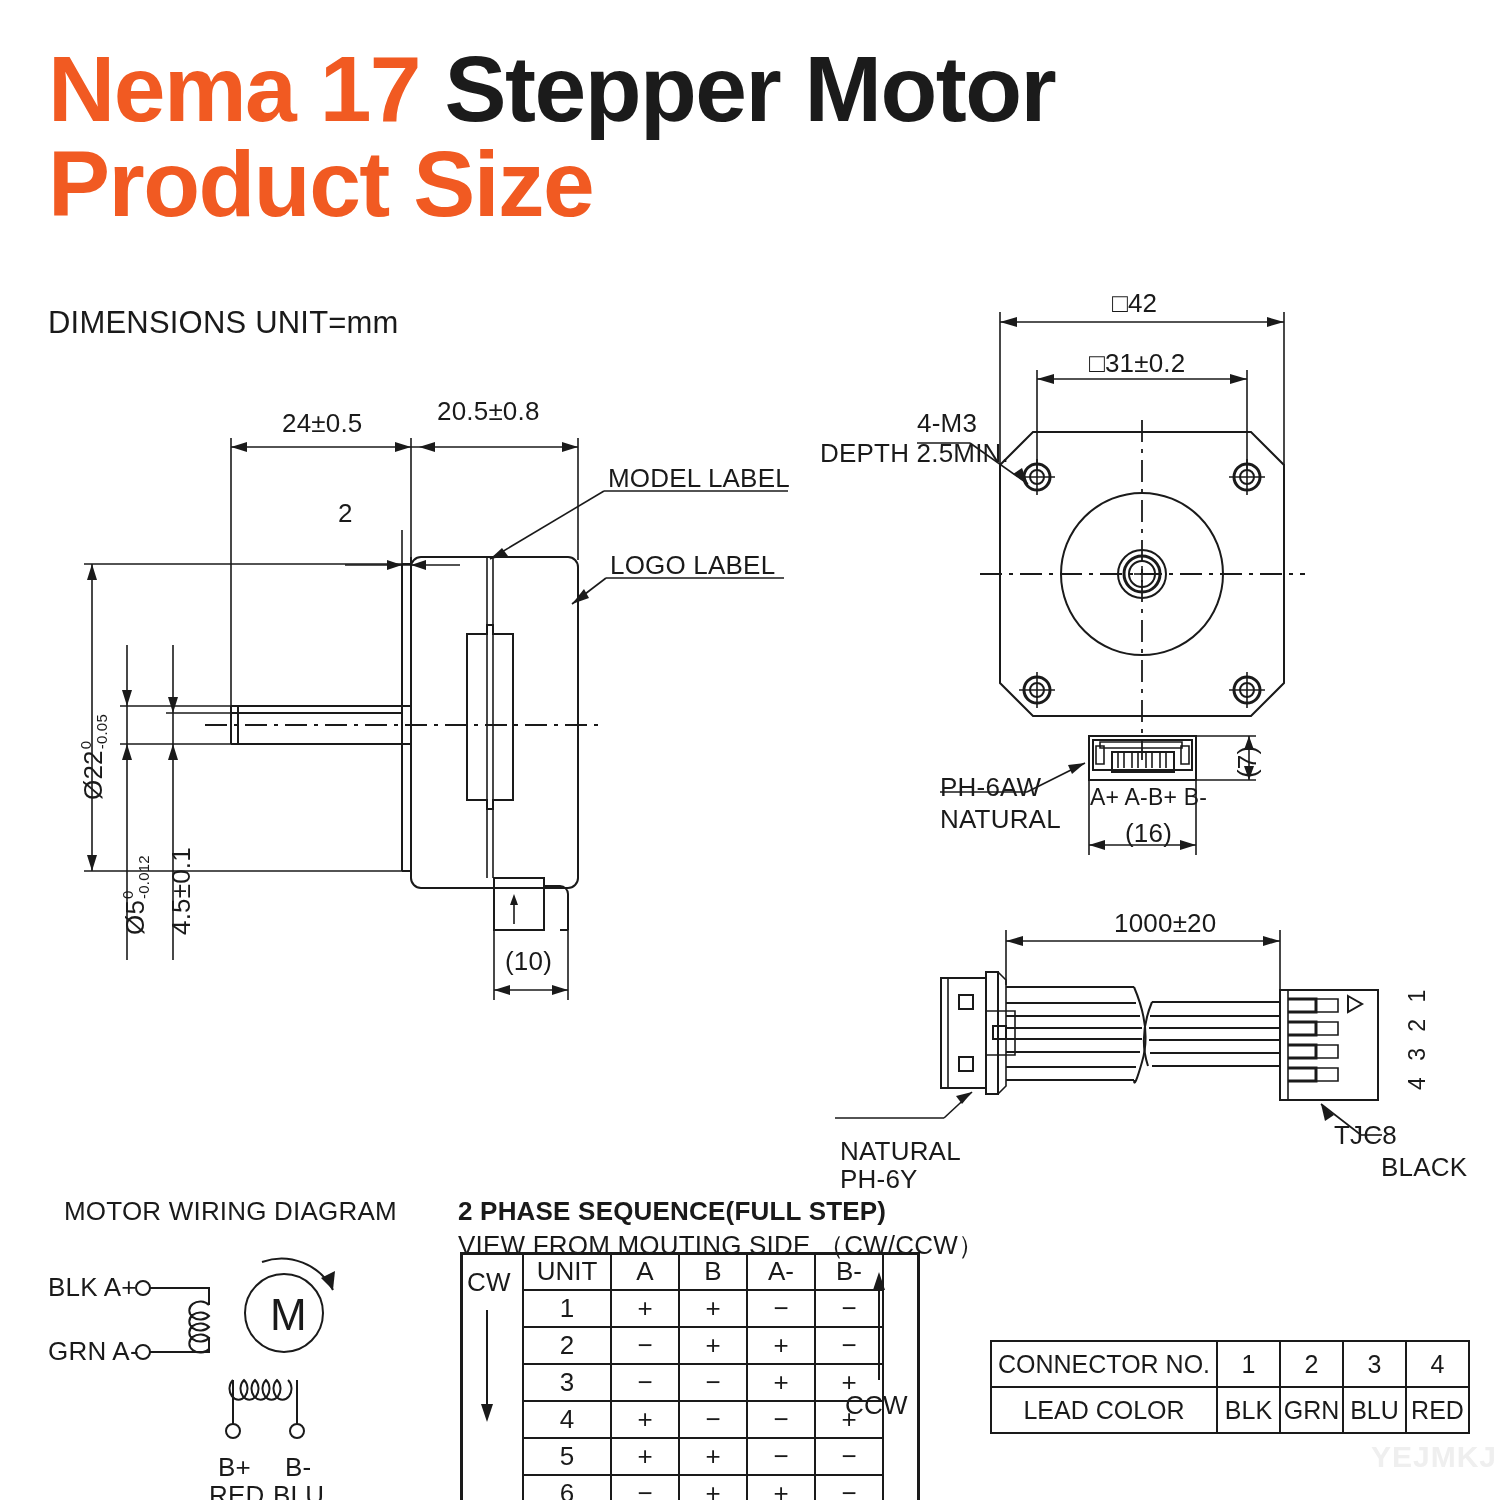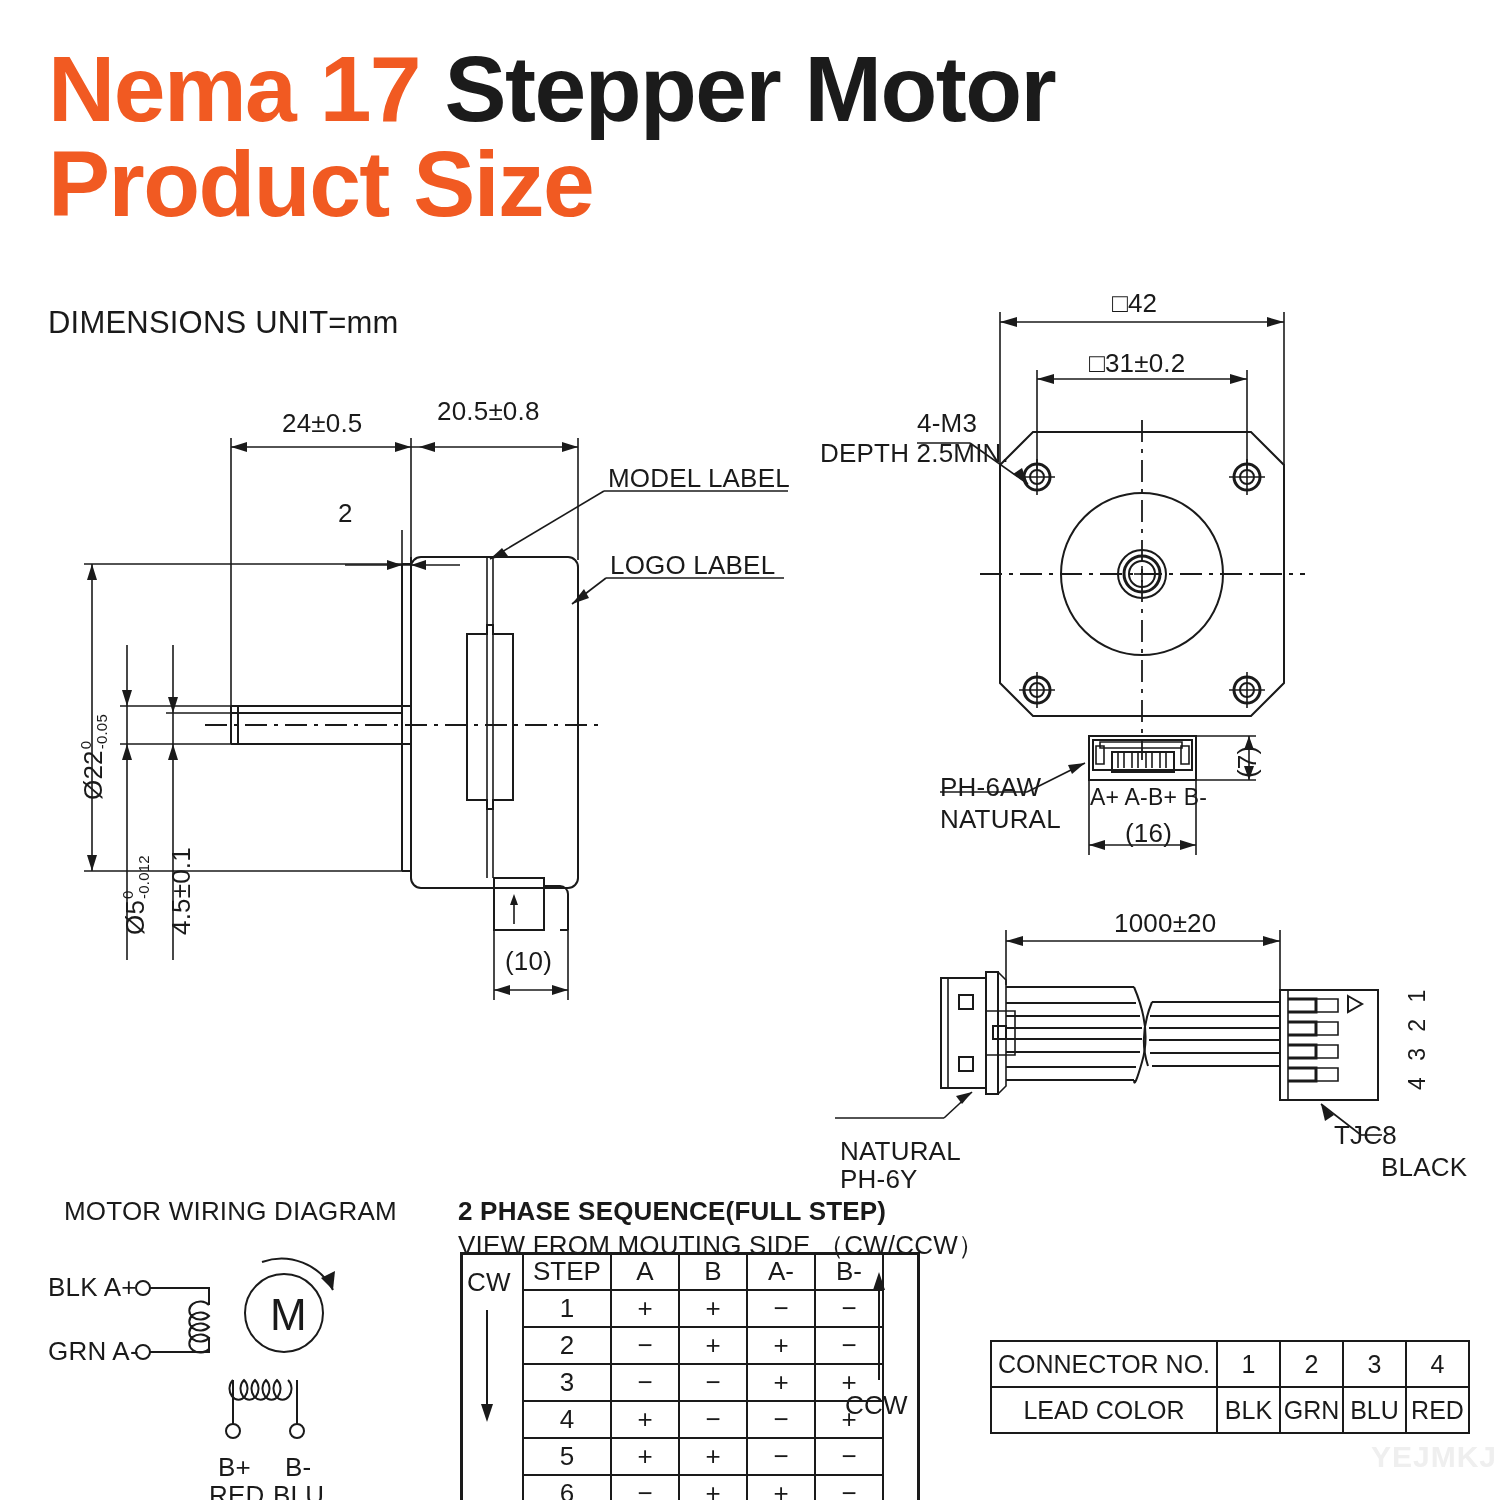--- a/index.html
+++ b/index.html
@@ -492,21 +492,21 @@
 
   <div id="seq-outer"></div>
 
   <div class="dtext" style="left:467px; top:1267px;">CW</div>
   <div class="dtext" style="left:845px; top:1390px;">CCW</div>
 
   <table class="grid" id="seq-table">
     <tbody id="seq-body">
         <tr>
           <td class="sidecol" rowspan="7"></td>
-          <td class="stepcol">STEP</td>
+          <td class="stepcol">UNIT</td>
           <td>A</td>
           <td>B</td>
           <td>A-</td>
           <td>B-</td>
           <td class="sidecol" rowspan="7"></td>
         </tr>
         <tr>
           <td class="stepcol">1</td>
           <td>+</td>
           <td>+</td>

